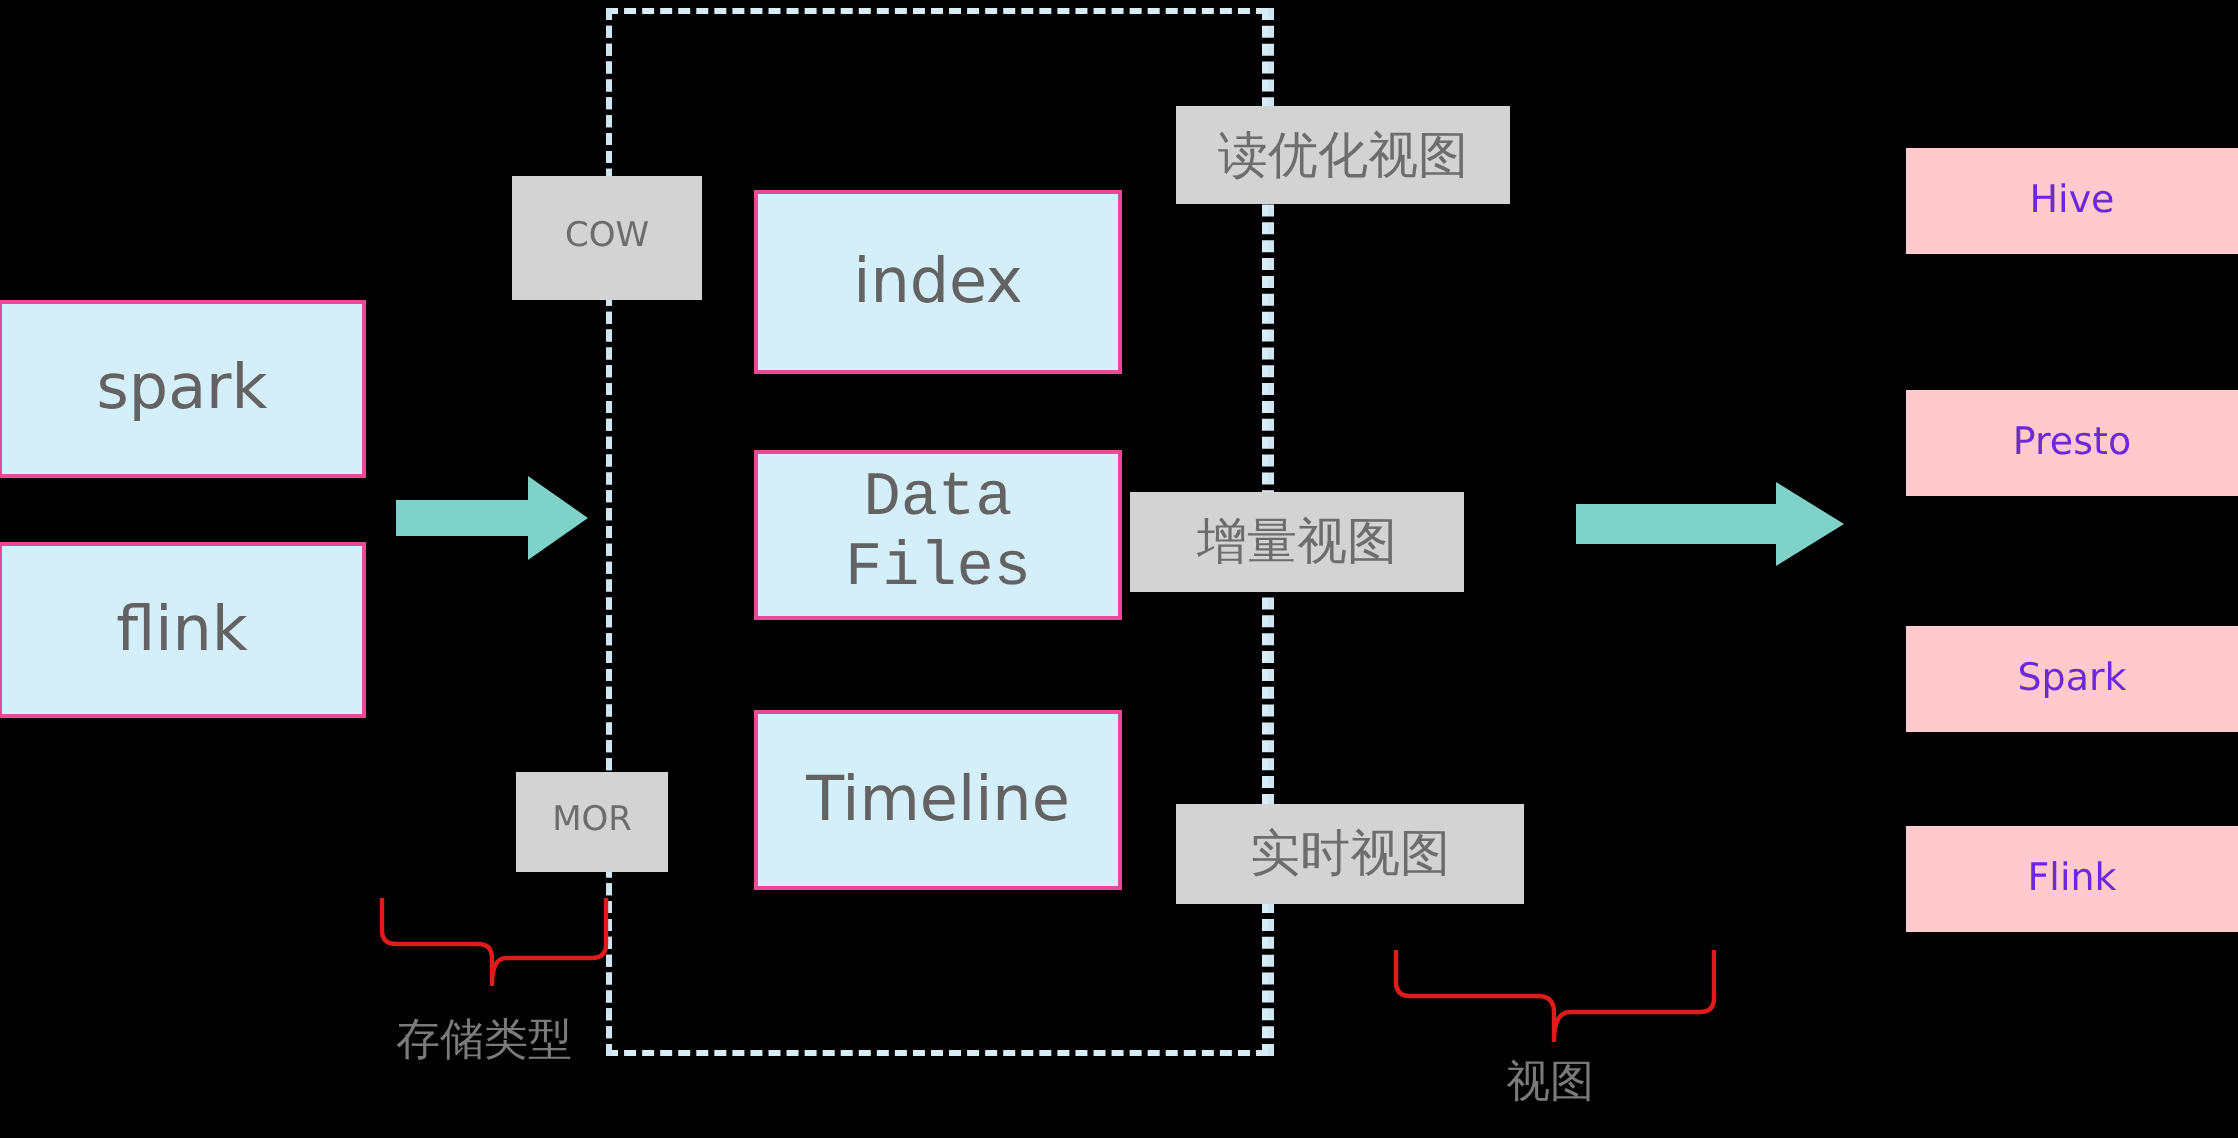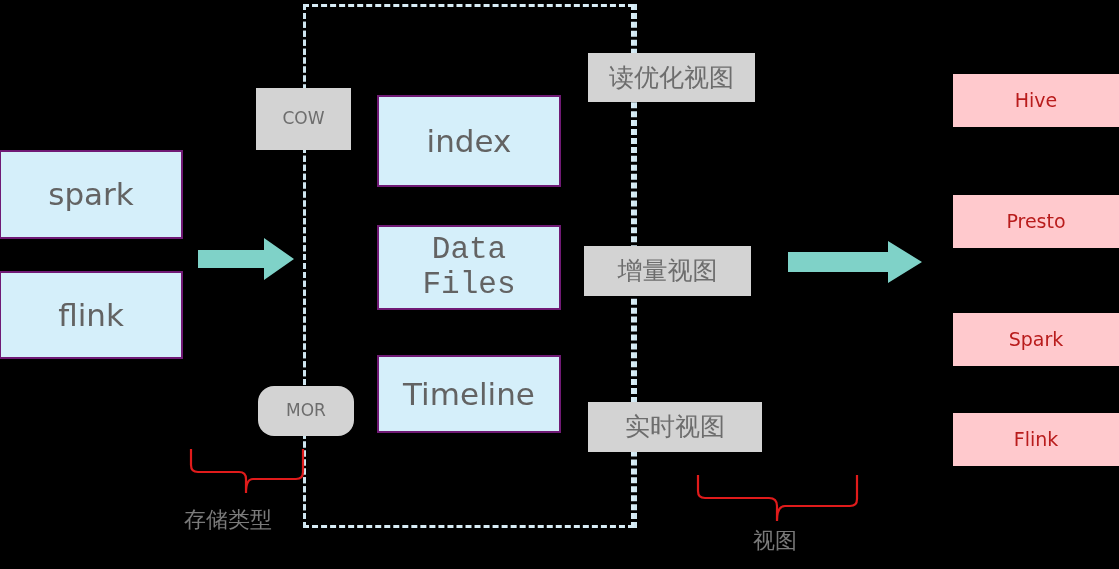--- a/index.html
+++ b/index.html
@@ -22,30 +22,30 @@
     align-items: center;
     justify-content: center;
     text-align: center;
     line-height: 1.12;
     color: #666666;
     user-select: none;
   }
   
   .blue {
     background: #d5effa;
-    border: 2px solid #701a75;
+    border: 2px solid #ec4899;
     font-size: 31px;
     color: #636363;
   }
   
   .pink {
     background: #ffc9cd;
     border: none;
     font-size: 19px;
-    color: #b91c1c;
+    color: #6d28d9;
   }
   
   .gray {
     background: #d3d3d3;
     border: none;
     font-size: 17px;
     color: #6d6d6d;
   }
   .gray.cjk { font-size: 25px; }
   
@@ -95,41 +95,41 @@
   <div class="arrow" style="left:198px; top:237px; width:96px; height:44px;">
     <svg width="96" height="44" viewBox="0 0 96 44">
       <polygon points="0,13 66,13 66,1 96,22 66,43 66,31 0,31" fill="#7fd2c8"></polygon>
     </svg>
   </div>
 
   <div class="box gray" style="left:256px; top:88px; width:95px; height:62px;">
     <span>COW</span>
   </div>
 
-  <div class="box gray" style="left:258px; top:386px; width:96px; height:50px;border-radius:16px;">
+  <div class="box gray" style="left:258px; top:386px; width:76px; height:50px;">
     <span>MOR</span>
   </div>
 
   <div class="box blue" style="left:377px; top:95px; width:184px; height:92px;">
     <span>index</span>
   </div>
 
   <div class="box blue" style="left:377px; top:225px; width:184px; height:85px;font-family:Liberation Mono, monospace;">
     <span>Data Files</span>
   </div>
 
-  <div class="box blue" style="left:377px; top:355px; width:184px; height:78px; flex-direction:column;">
+  <div class="box blue" style="left:377px; top:355px; width:184px; height:90px; flex-direction:column;">
     <span>Timeline</span>
   </div>
 
   <div class="box gray cjk" style="left:588px; top:53px; width:167px; height:49px;">
     <span>读优化视图</span>
   </div>
 
-  <div class="box gray cjk" style="left:584px; top:246px; width:167px; height:50px;">
+  <div class="box gray cjk" style="left:565px; top:246px; width:167px; height:50px;">
     <span>增量视图</span>
   </div>
 
   <div class="box gray cjk" style="left:588px; top:402px; width:174px; height:50px;">
     <span>实时视图</span>
   </div>
 
   <div class="arrow" style="left:788px; top:240px; width:134px; height:44px;">
     <svg width="134" height="44" viewBox="0 0 134 44">
       <polygon points="0,12 100,12 100,1 134,22 100,43 100,32 0,32" fill="#7fd2c8"></polygon>
@@ -150,21 +150,21 @@
 
   <div class="box pink" style="left:953px; top:413px; width:166px; height:53px;">
     <span>Flink</span>
   </div>
 
   <div class="brace" style="left:190px; top:448px; width:114px; height:46px;">
     <svg width="114" height="46" viewBox="0 0 114 46">
       <path d="M1,1 L1,17 Q1,24 8,24 L49,24 Q56,24 56,31 L56,45 Q56,31 63,31 L106,31 Q113,31 113,24 L113,1" fill="none" stroke="#e01b1b" stroke-width="2.2" stroke-linecap="butt"></path>
     </svg>
   </div>
-  <div class="brace-label" style="left:184px; top:505px;">
+  <div class="brace-label" style="left:198px; top:505px;">
     <span>存储类型</span>
   </div>
 
   <div class="brace" style="left:697px; top:474px; width:161px; height:48px;">
     <svg width="161" height="48" viewBox="0 0 161 48">
       <path d="M1,1 L1,17 Q1,24 8,24 L72,24 Q80,24 80,32 L80,47 Q80,32 88,32 L153,32 Q160,32 160,25 L160,1" fill="none" stroke="#e01b1b" stroke-width="2.2" stroke-linecap="butt"></path>
     </svg>
   </div>
   <div class="brace-label" style="left:753px; top:526px;text-align:right;">
     <span>视图</span>

